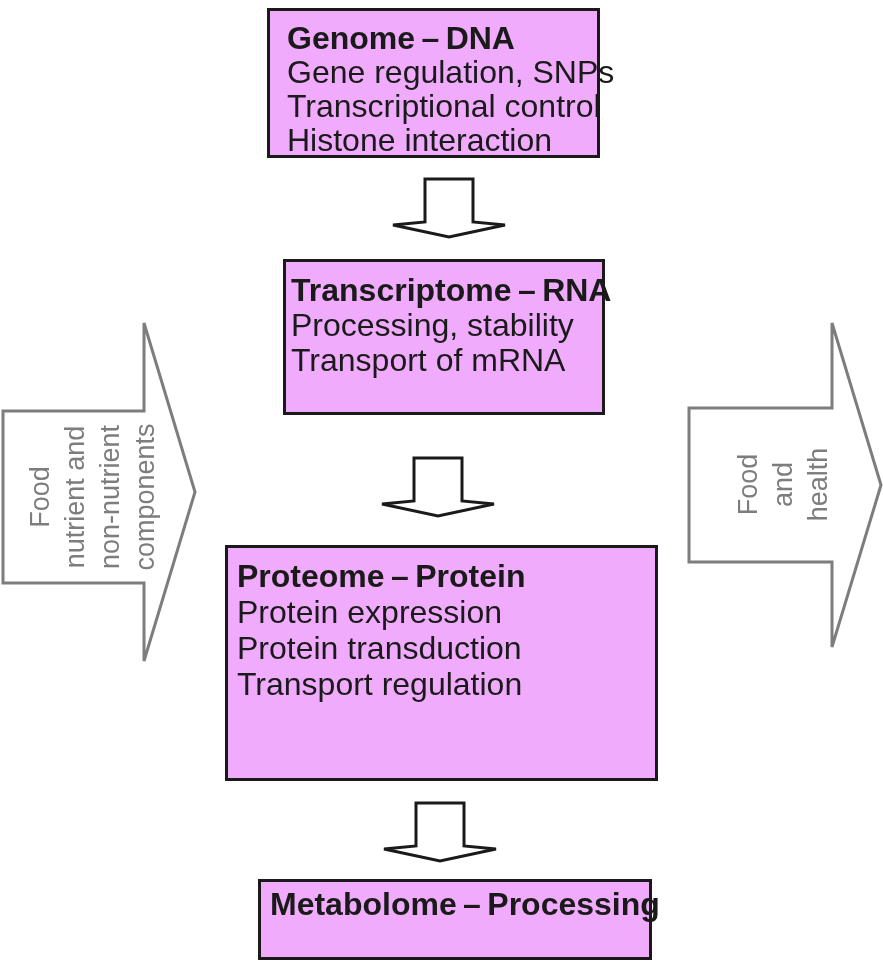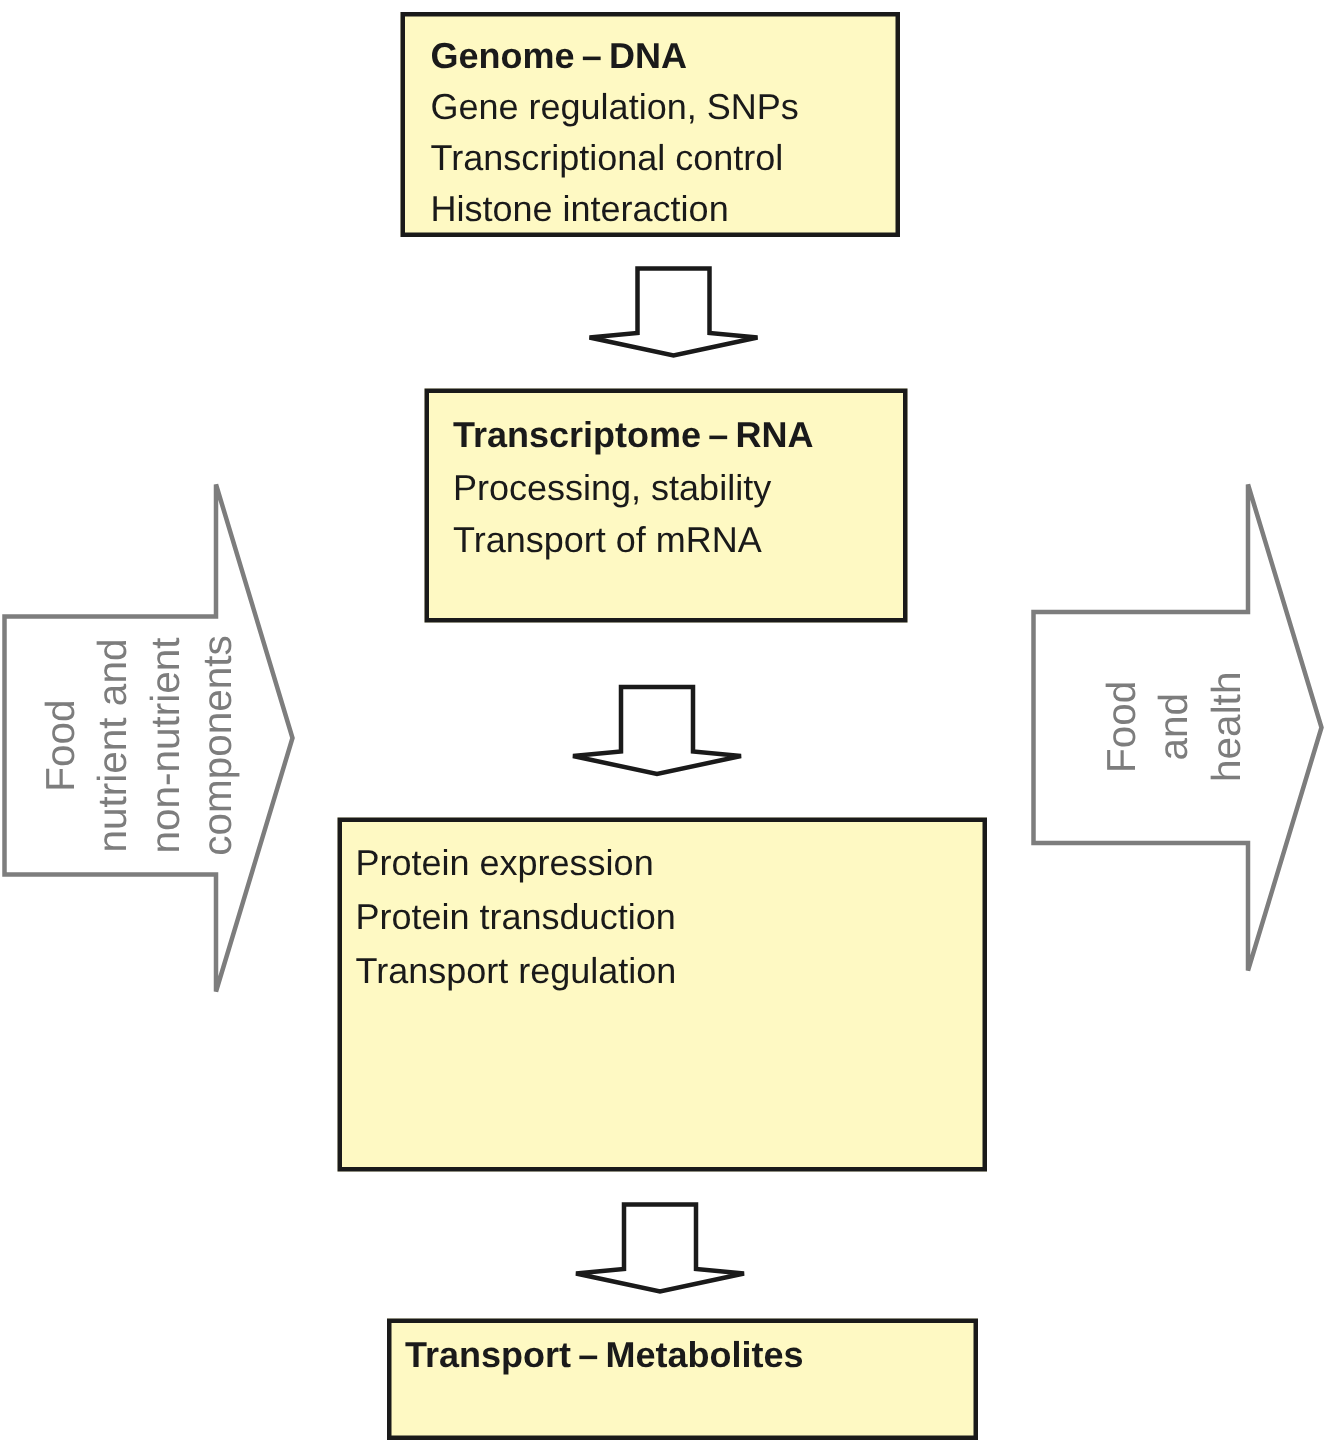--- a/index.html
+++ b/index.html
@@ -10,30 +10,30 @@
     background: #ffffff;
     font-family: "Liberation Sans", "DejaVu Sans", sans-serif;
     overflow: hidden;
   }
 
   
   .box {
     position: absolute;
     box-sizing: border-box;
     border: 3px solid #1a1a1a;
-    background: #fef9c3;
+    background: #f0abfc;
     color: #1a1a1a;
-    font-size: 24px;
+    font-size: 32px;
     line-height: 34px;
     white-space: nowrap;
   }
   .box .title { font-weight: bold; }
 
   .box-genome        { left: 267px; top: 8px;   width: 333px; height: 150px; padding: 10px 0 0 17px; }
-  .box-transcriptome { left: 283px; top: 259px; width: 322px; height: 156px; padding: 11px 0 0 16px; line-height: 35px; }
+  .box-transcriptome { left: 283px; top: 259px; width: 322px; height: 156px; padding: 11px 0 0 5px; line-height: 35px; }
   .box-proteome      { left: 225px; top: 545px; width: 433px; height: 236px; padding: 10px 0 0 9px;  line-height: 36px; }
   .box-metabolome    { left: 258px; top: 879px; width: 394px; height: 81px;  padding: 5px 0 0 9px; }
 
   
   .down-arrow { position: absolute; width: 116px; height: 62px; }
   .down-arrow-1 { left: 391px; top: 177px; }
   .down-arrow-2 { left: 380px; top: 456px; }
   .down-arrow-3 { left: 382px; top: 801px; }
 
   .side-arrow { position: absolute; }
@@ -91,26 +91,27 @@
     <div class="title">Transcriptome – RNA</div>
     <div>Processing, stability</div>
     <div>Transport of mRNA</div>
   </div>
 
   <svg class="down-arrow down-arrow-2" viewBox="0 0 116 62">
     <polygon points="34,2 82,2 82,45 114,48 58,60 2,48 34,45" fill="#ffffff" stroke="#1a1a1a" stroke-width="3" stroke-linejoin="miter"></polygon>
   </svg>
 
   <div class="box box-proteome">
+    <div class="title">Proteome – Protein</div>
     <div>Protein expression</div>
     <div>Protein transduction</div>
     <div>Transport regulation</div>
   </div>
 
   <svg class="down-arrow down-arrow-3" viewBox="0 0 116 62">
     <polygon points="34,2 82,2 82,45 114,48 58,60 2,48 34,45" fill="#ffffff" stroke="#1a1a1a" stroke-width="3" stroke-linejoin="miter"></polygon>
   </svg>
 
   <div class="box box-metabolome">
-    <div class="title">Transport – Metabolites</div>
+    <div class="title">Metabolome – Processing</div>
   </div>
 
 </div>
 
 </body></html>

